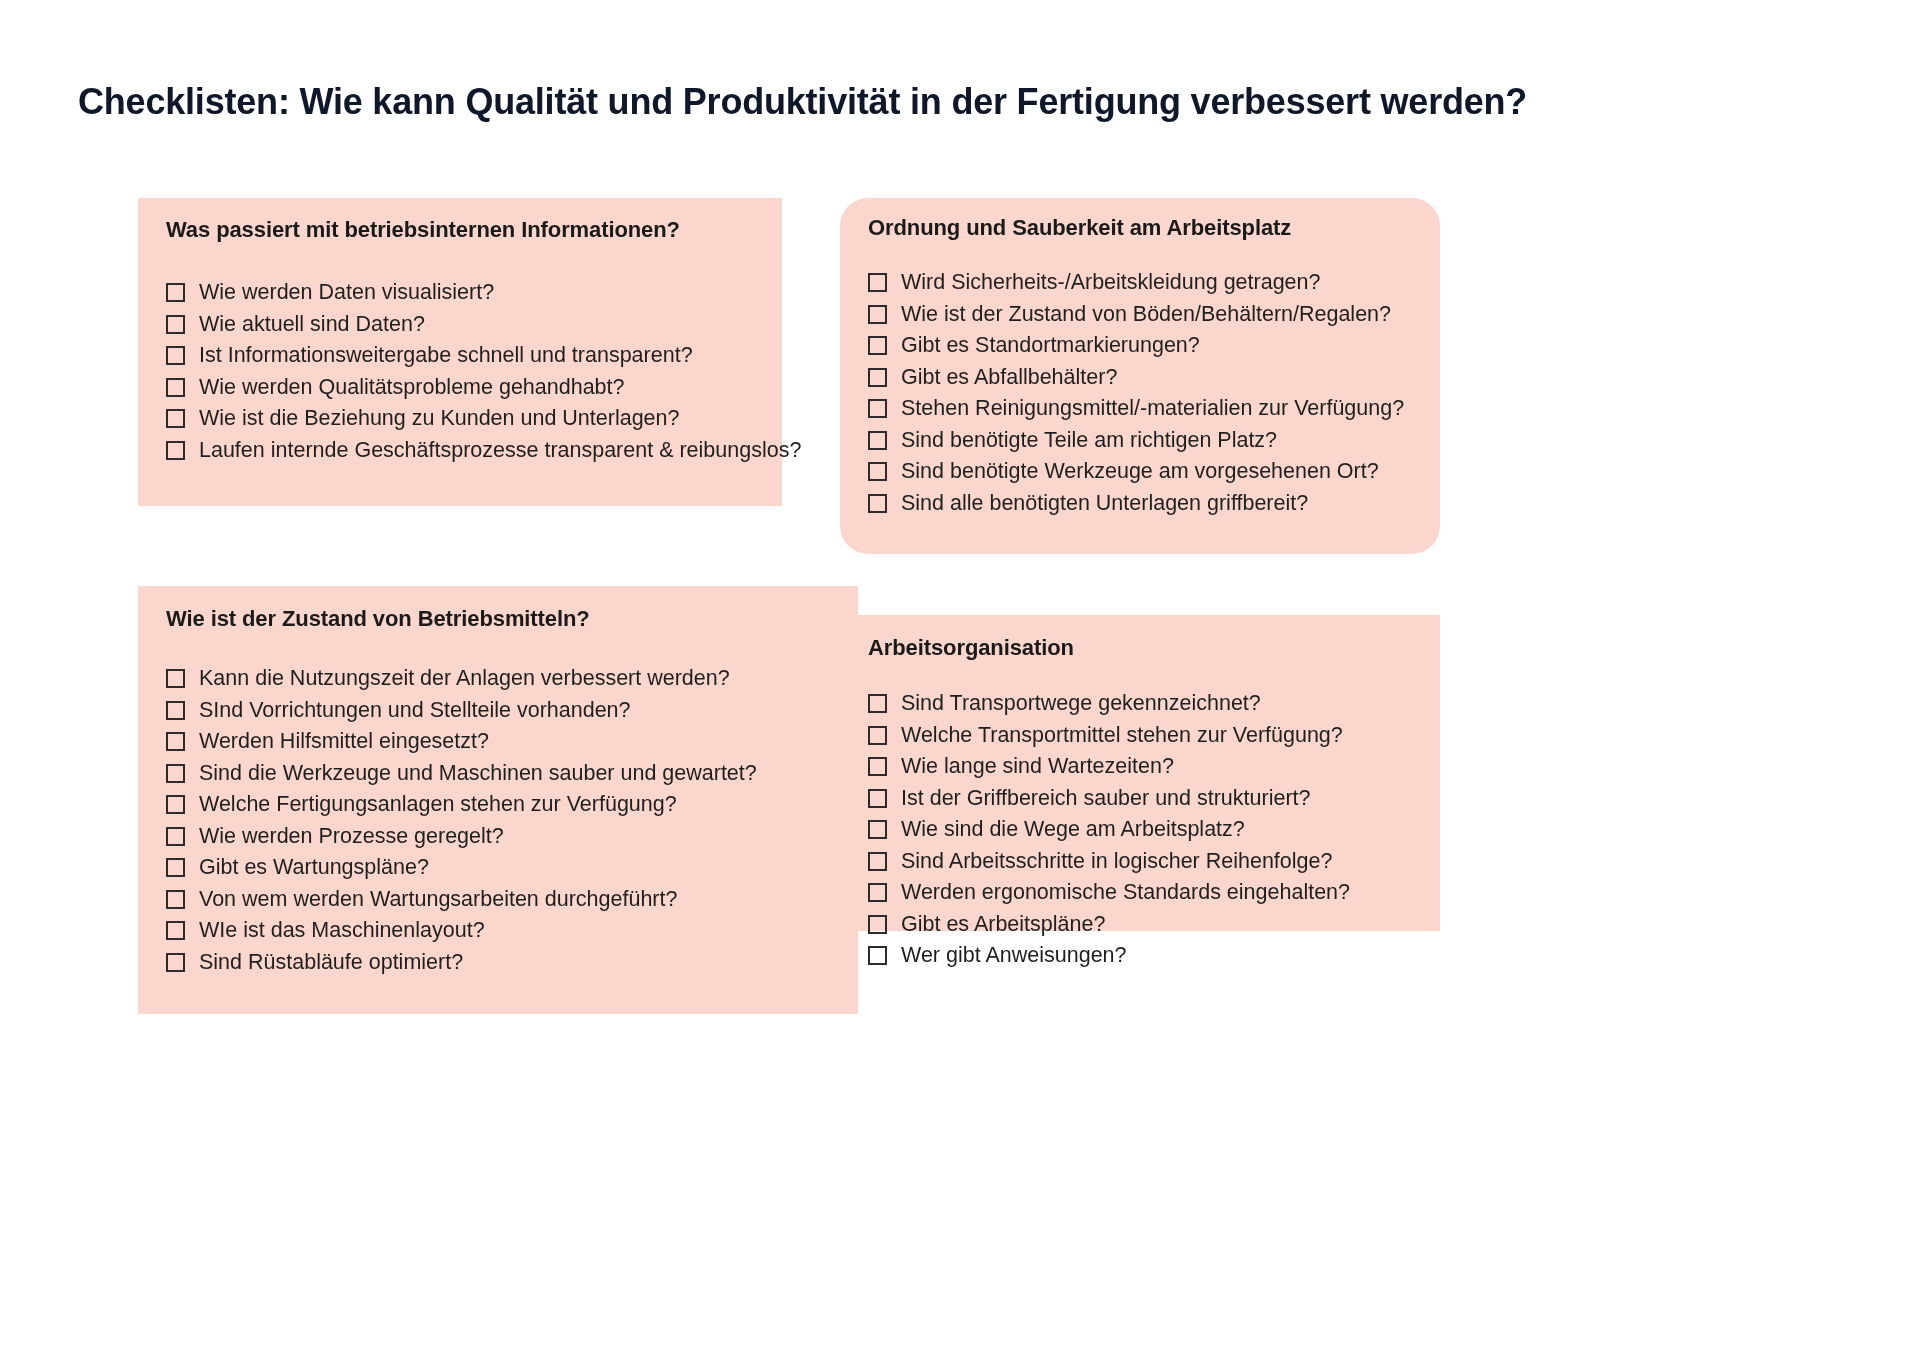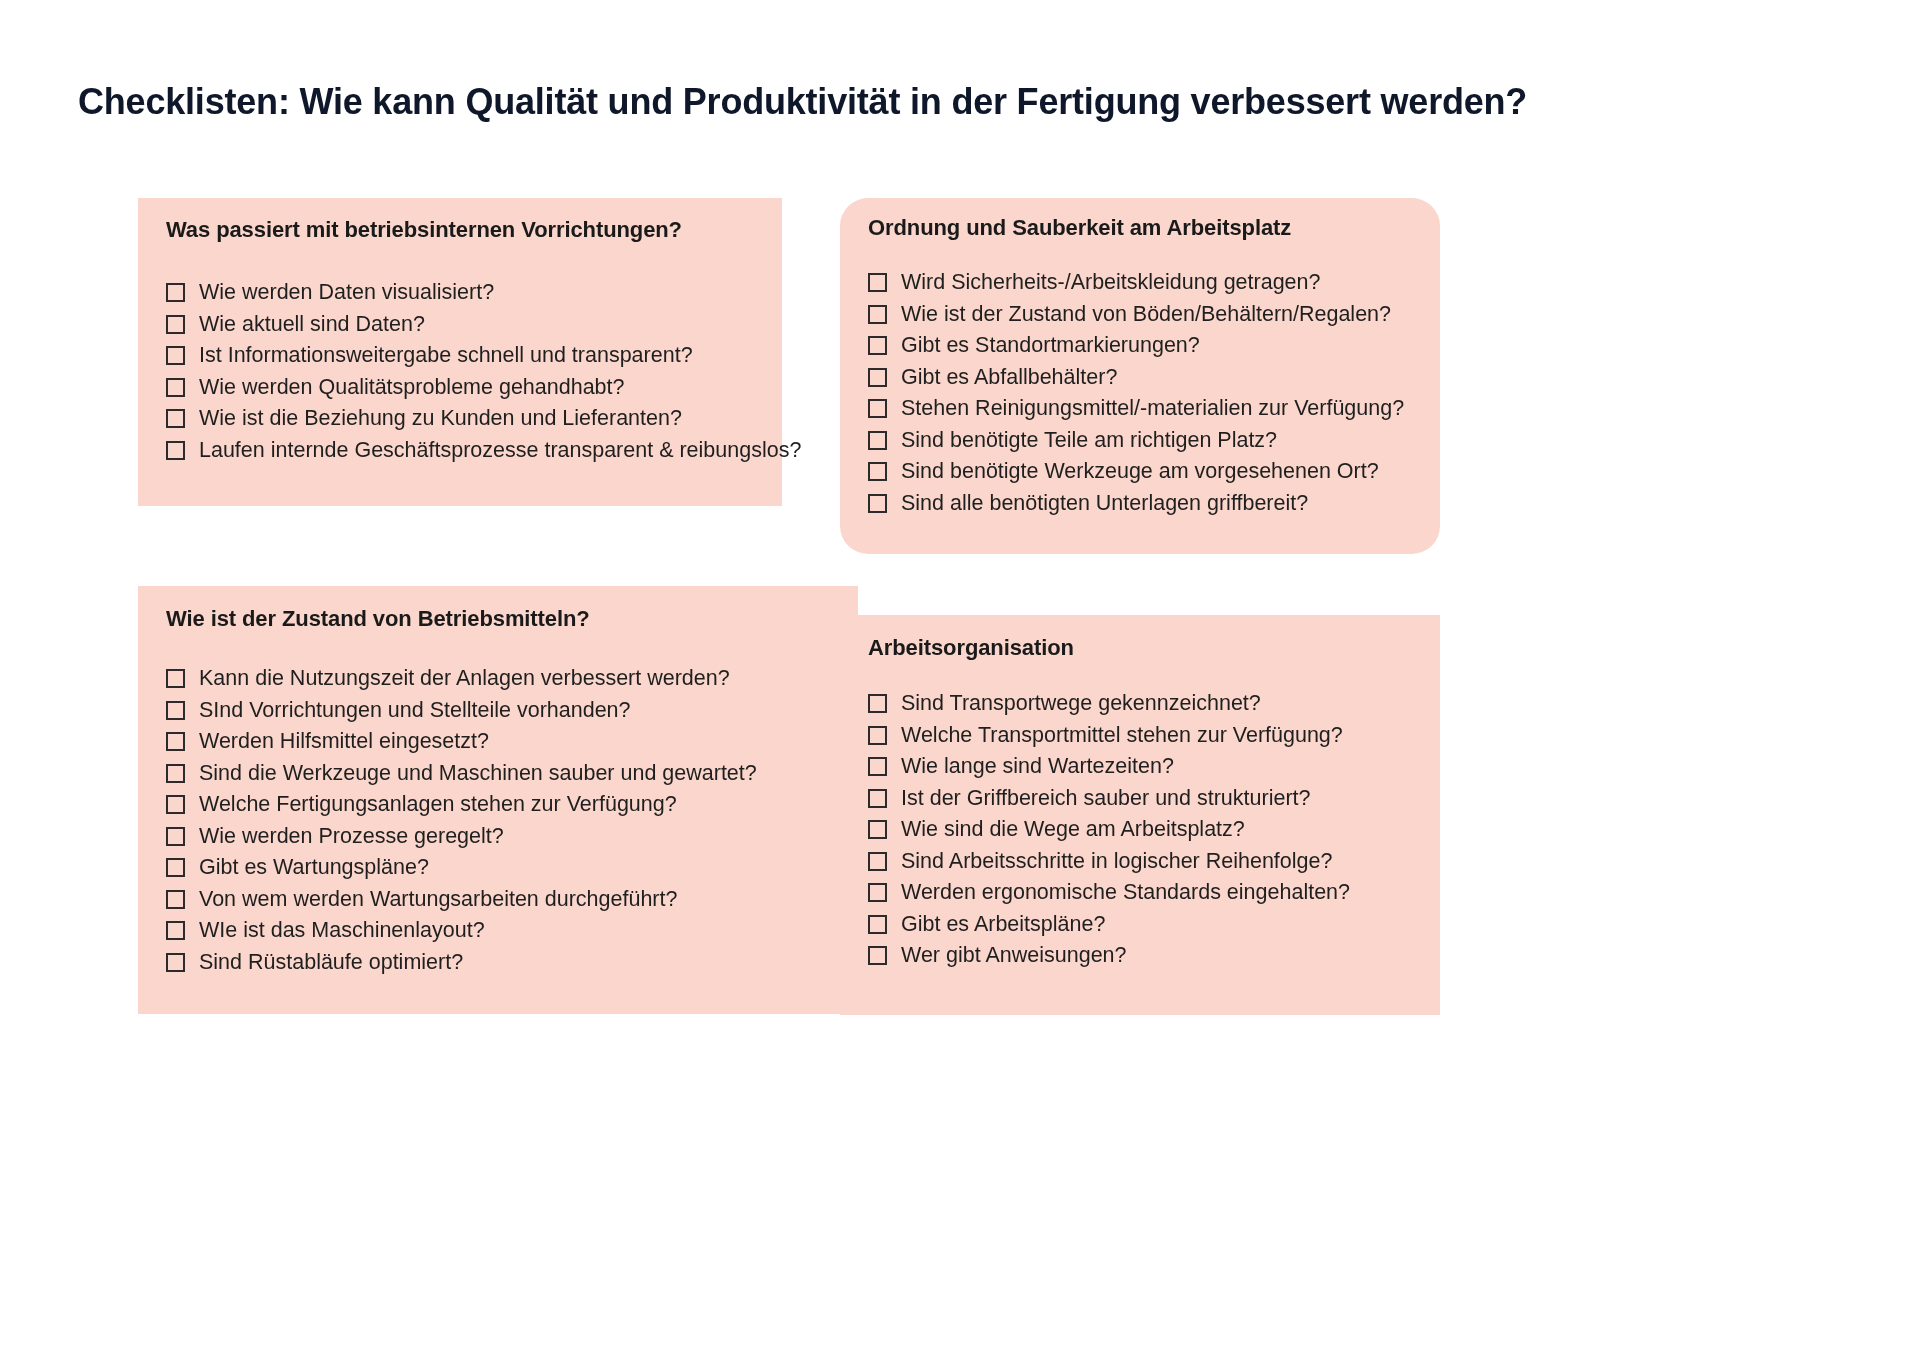--- a/index.html
+++ b/index.html
@@ -110,54 +110,54 @@
     height: 428px;
   }
   #card-equipment .card-title { left: 28px; top: 20px; }
   #card-equipment .card-list  { left: 28px; top: 80px; }
 
   
   #card-organisation {
     left: 840px;
     top: 615px;
     width: 600px;
-    height: 400px;
+    height: 316px;
   }
   #card-organisation .card-title { left: 28px; top: 20px; }
   #card-organisation .card-list  { left: 28px; top: 76px; }
 </style>
 </head>
 <body>
 
 <div class="page">
 
   <h1 class="page-title">Checklisten: Wie kann Qualität und Produktivität in der Fertigung verbessert werden?</h1>
 
   <section class="card" id="card-info">
-    <div class="card-title">Was passiert mit betriebsinternen Vorrichtungen?</div>
+    <div class="card-title">Was passiert mit betriebsinternen Informationen?</div>
     <ul class="card-list">
       <li class="card-item">
         <span class="checkbox"></span>
         <span class="item-label">Wie werden Daten visualisiert?</span>
       </li>
       <li class="card-item">
         <span class="checkbox"></span>
         <span class="item-label">Wie aktuell sind Daten?</span>
       </li>
       <li class="card-item">
         <span class="checkbox"></span>
         <span class="item-label">Ist Informationsweitergabe schnell und transparent?</span>
       </li>
       <li class="card-item">
         <span class="checkbox"></span>
         <span class="item-label">Wie werden Qualitätsprobleme gehandhabt?</span>
       </li>
       <li class="card-item">
         <span class="checkbox"></span>
-        <span class="item-label">Wie ist die Beziehung zu Kunden und Lieferanten?</span>
+        <span class="item-label">Wie ist die Beziehung zu Kunden und Unterlagen?</span>
       </li>
       <li class="card-item">
         <span class="checkbox"></span>
         <span class="item-label">Laufen internde Geschäftsprozesse transparent &amp; reibungslos?</span>
       </li>
     </ul>
   </section>
 
   <section class="card" id="card-order">
     <div class="card-title">Ordnung und Sauberkeit am Arbeitsplatz</div>

